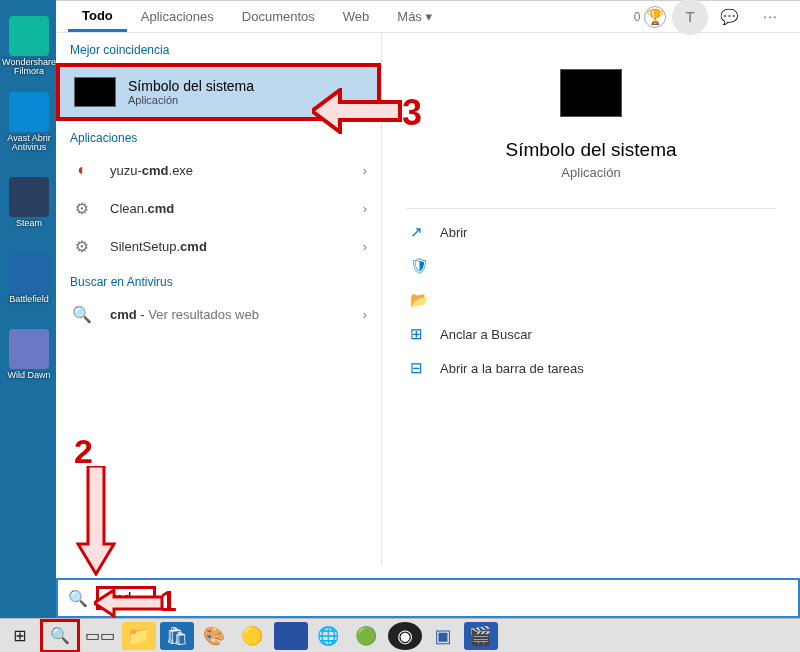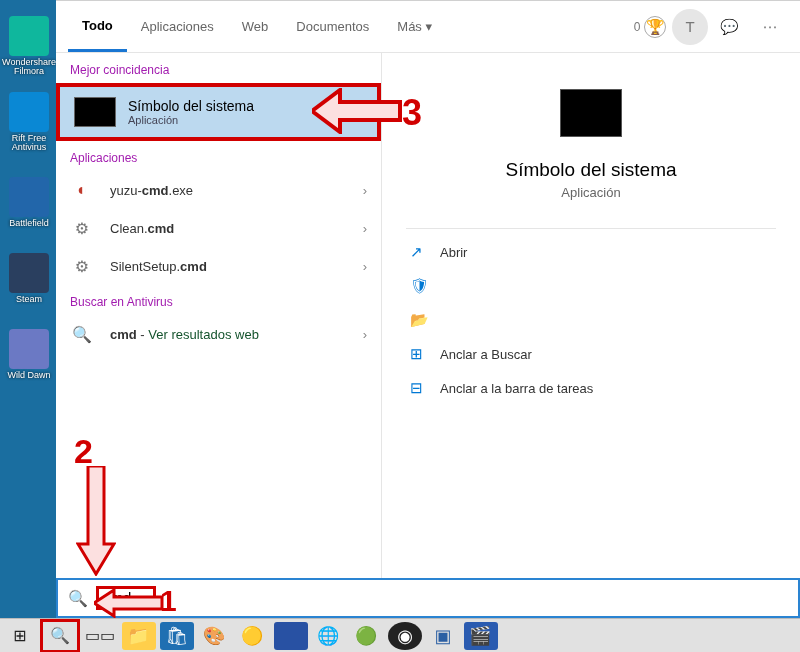--- a/index.html
+++ b/index.html
@@ -7,32 +7,32 @@
   body { position: relative; }
 
   
   .desktop { position: absolute; left: 0; top: 0; width: 60px; height: 618px; }
   .dicon { width: 54px; height: 60px; margin: 16px 2px 6px 2px; display: flex; flex-direction: column; align-items: center; justify-content: flex-end; color: #fff; font-size: 9px; text-align: center; }
   .dicon .box { width: 40px; height: 40px; border-radius: 4px; margin-bottom: 2px; }
   .dtext { text-shadow: 0 0 3px #000; line-height: 1; }
 
   
   .search-panel { position: absolute; left: 56px; top: 0; width: 744px; height: 618px; background: #fff; border-top: 1px solid #d0d0d0; }
-  .tabs { display: flex; align-items: center; height: 52px; padding: 0 12px; border-bottom: 1px solid #e5e5e5; }
+  .tabs { display: flex; align-items: center; height: 32px; padding: 0 12px; border-bottom: 1px solid #e5e5e5; }
   .tab { font-size: 13px; color: #666; padding: 0 14px; height: 100%; display: flex; align-items: center; cursor: pointer; }
   .tab.active { color: #000; font-weight: 600; border-bottom: 3px solid #1976d2; }
   .tabs .spacer { flex: 1; }
   .topicon { width: 36px; height: 36px; display: flex; align-items: center; justify-content: center; color: #777; font-size: 15px; margin-left: 4px; border-radius: 50%; }
   .topicon.filled { background: #e6e6e6; }
 
   .panel-body { display: flex; height: calc(100% - 44px - 40px); }
   .left-col { width: 326px; border-right: 1px solid #e5e5e5; overflow: hidden; }
   .right-col { flex: 1; padding: 24px; }
 
-  .section-label { font-size: 12px; color: #a21caf; padding: 10px 14px 6px; }
+  .section-label { font-size: 12px; color: #0369a1; padding: 10px 14px 6px; }
 
   .result-best { display: flex; align-items: center; padding: 10px 14px; background: #bcd9ef; border: 4px solid #d10000; }
   .result-best .thumb { width: 42px; height: 30px; background: #000; border: 1px solid #666; margin-right: 12px; }
   .result-best .title { font-size: 14px; color: #000; }
   .result-best .sub { font-size: 11px; color: #445; }
 
   .result-row { display: flex; align-items: center; padding: 7px 14px; font-size: 13px; color: #333; }
   .result-row .ricon { width: 24px; height: 24px; display: flex; align-items: center; justify-content: center; color: #777; margin-right: 16px; font-size: 16px; }
   .result-row .rlabel { flex: 1; }
   .result-row .chev { color: #888; }
@@ -64,43 +64,43 @@
 </head>
 <body>
 
 <div class="desktop">
   <div class="dicon">
       <div class="box" style="background:#0fb79d"></div>
       <div class="dtext">Wondershare Filmora</div>
     </div>
   <div class="dicon">
       <div class="box" style="background:#0a88d4"></div>
-      <div class="dtext">Rift Free Antivirus</div>
+      <div class="dtext">Avast Abrir Antivirus</div>
+    </div>
+  <div class="dicon">
+      <div class="box" style="background:#2a3f5f"></div>
+      <div class="dtext">Steam</div>
     </div>
   <div class="dicon">
       <div class="box" style="background:#2266aa"></div>
       <div class="dtext">Battlefield</div>
-    </div>
-  <div class="dicon">
-      <div class="box" style="background:#2a3f5f"></div>
-      <div class="dtext">Steam</div>
     </div>
   <div class="dicon">
       <div class="box" style="background:#6b79c4"></div>
       <div class="dtext">Wild Dawn</div>
     </div>
 </div>
 
 <div class="search-panel">
 
   <div class="tabs">
     <div class="tab active">Todo</div>
     <div class="tab">Aplicaciones</div>
+    <div class="tab">Documentos</div>
     <div class="tab">Web</div>
-    <div class="tab">Documentos</div>
     <div class="tab"><span>Más</span>&nbsp;<span>▾</span></div>
     <div class="spacer"></div>
     <div class="topicon">
         <span style="margin-right:4px;font-size:12px">0</span>
         <span style="border:1px solid #aaa;border-radius:50%;width:22px;height:22px;display:inline-flex;align-items:center;justify-content:center">🏆</span>
       </div>
     <div class="topicon filled">
         <span>T</span>
       </div>
     <div class="topicon">
@@ -139,21 +139,21 @@
       </div>
       <div class="result-row">
         <div class="ricon">⚙</div>
         <div class="rlabel"><span>SilentSetup.</span><b class="cmd">cmd</b><span></span></div>
         <div class="chev">›</div>
       </div>
 
       <div class="section-label">Buscar en Antivirus</div>
       <div class="result-row">
         <div class="ricon">🔍</div>
-        <div class="rlabel"><b class="cmd">cmd</b><span> - </span><span style="color:#14532d">Ver resultados web</span></div>
+        <div class="rlabel"><b class="cmd">cmd</b><span> - </span><span style="color:#737373">Ver resultados web</span></div>
         <div class="chev">›</div>
       </div>
     </div>
 
     <div class="right-col">
       <div class="right-preview">
         <div class="thumb-lg"></div>
         <div class="ptitle">Símbolo del sistema</div>
         <div class="psub">Aplicación</div>
       </div>
@@ -167,21 +167,21 @@
         </div>
       <div class="action-row">
           <div class="aicon">📂</div>
         </div>
       <div class="action-row">
           <div class="aicon">⊞</div>
           <span>Anclar a Buscar</span>
         </div>
       <div class="action-row">
           <div class="aicon">⊟</div>
-          <span>Anclar a la barra de tareas</span>
+          <span>Abrir a la barra de tareas</span>
         </div>
     </div>
   </div>
 
   <div class="search-input-bar">
     <span class="mag">🔍</span>
     <span class="cmd-box"><input type="text" style="width: 46px;" value="cmd"></span>
     <input type="text" style="margin-left: 2px;">
   </div>
 </div>

